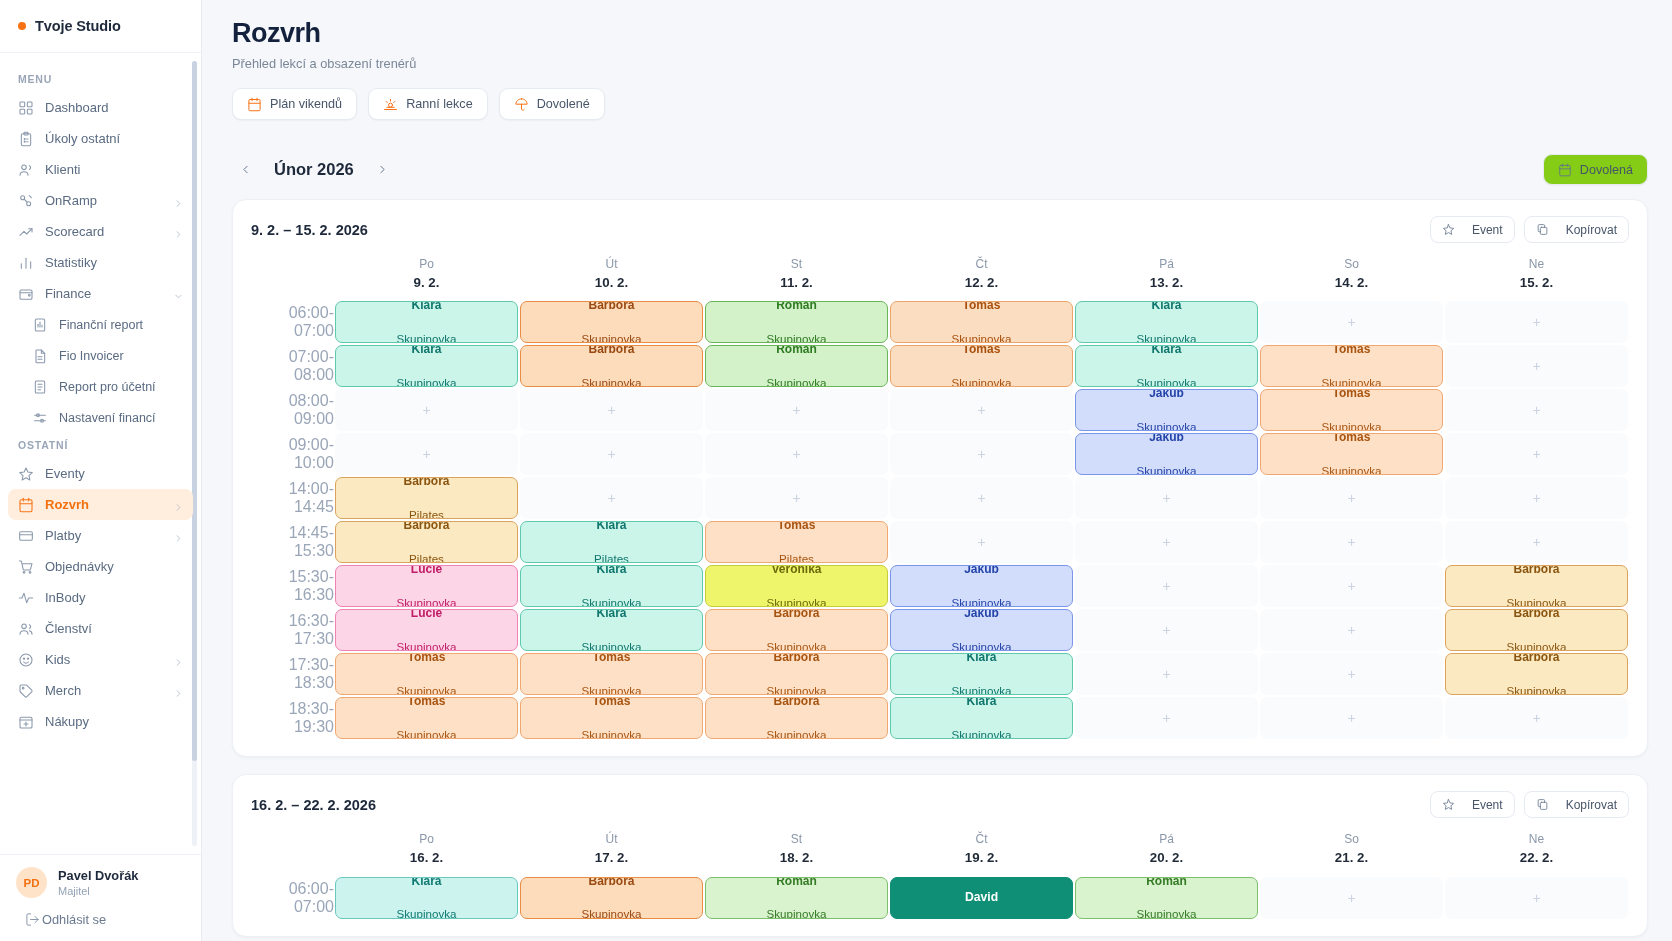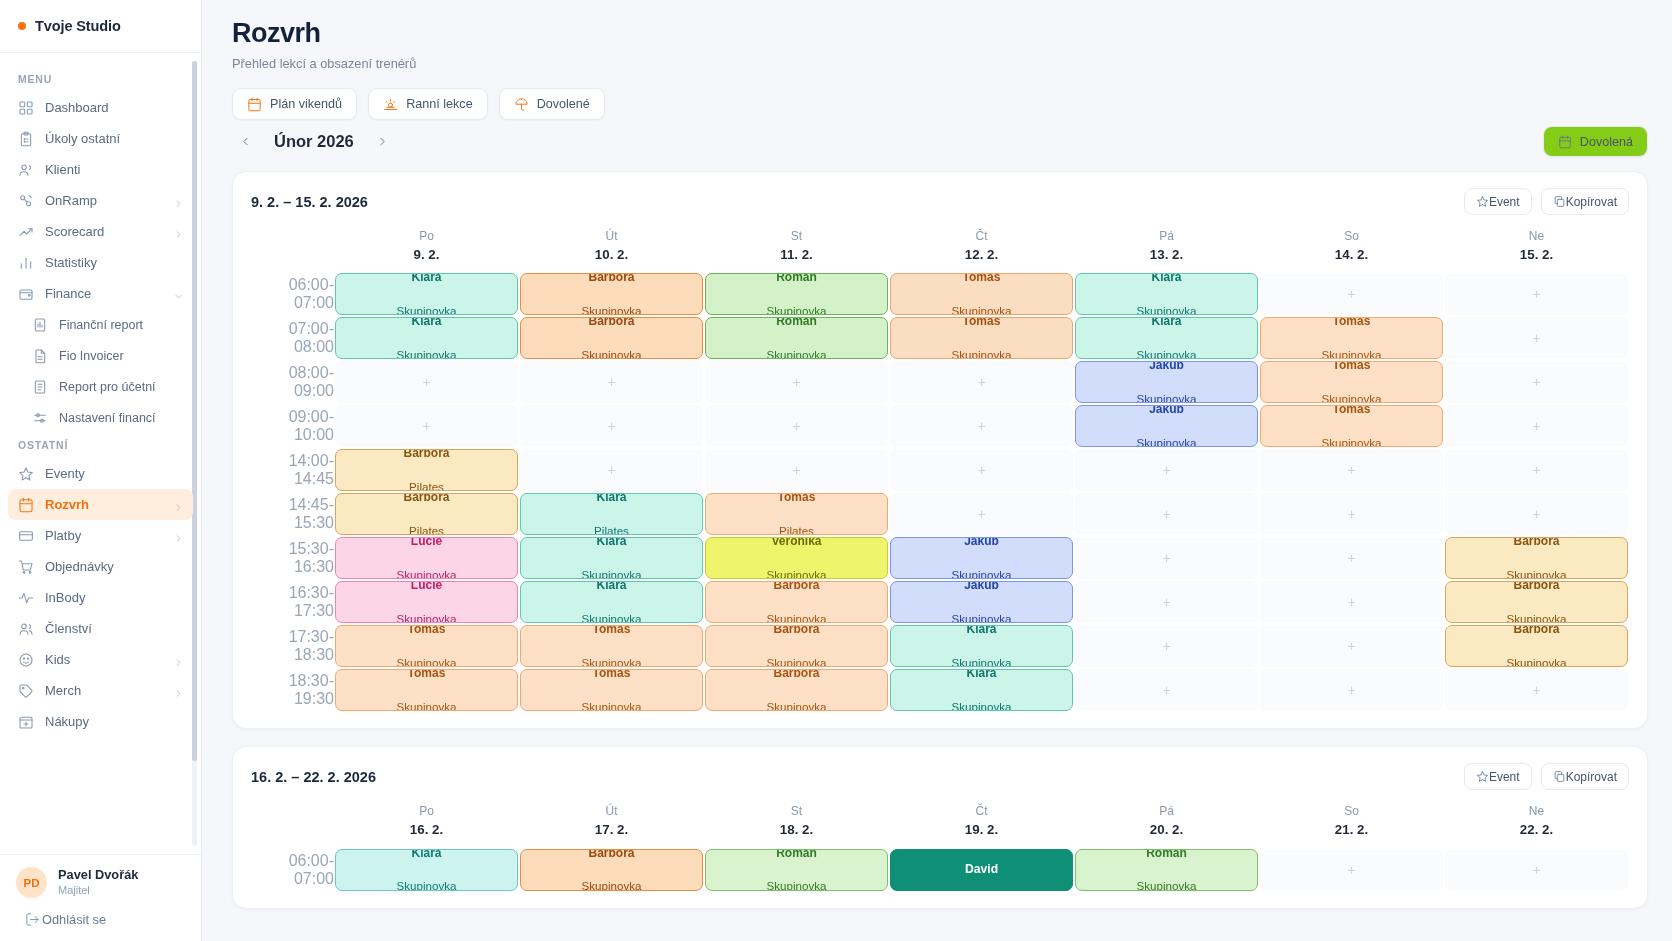--- a/index.html
+++ b/index.html
@@ -55,21 +55,21 @@
   .nav-item .ico { width: 17px; height:17px; display:flex; align-items:center; justify-content:center; flex-shrink:0; }
   .nav-item .ico svg { width: 16px; height: 16px; stroke: #8b99ad; fill: none; stroke-width: 1.6; stroke-linecap: round; stroke-linejoin: round; }
   .nav-item .chev { margin-left: auto; width:11px; height:11px; flex-shrink:0; }
   .nav-item .chev svg { width:11px;height:11px; stroke:#aab5c6; fill:none; stroke-width:1.7; stroke-linecap:round; stroke-linejoin:round;}
   .nav-item.sub { margin-left: 22px; margin-right:8px; }
   .nav-item.sub .lbl { font-size: 12.5px; }
 
   .user-block {
     flex-shrink: 0; border-top: 1px solid #edf1f6;
     padding: 12px 16px 6px 16px;
-    display: flex; align-items: flex-start; gap: 11px;
+    display: flex; align-items: flex-end; gap: 11px;
   }
   .avatar {
     width: 31px; height: 31px; border-radius: 50%;
     background: #ffe3c9; color: #f2700f;
     font-size: 11.5px; font-weight: 700;
     display: flex; align-items: center; justify-content: center; flex-shrink:0;
   }
   .user-name { font-size: 12.8px; font-weight: 700; color: #1e293b; line-height:1.25; }
   .user-role { font-size: 11px; color: #94a2b5; line-height:1.3; }
   .logout {
@@ -87,21 +87,21 @@
   .chip-row { display:flex; gap: 11px; margin-top: 17px; }
   .chip {
     height: 32px; display:flex; align-items:center; gap:8px;
     background:#fff; border:1px solid #e6eaf1; border-radius: 9px;
     padding: 0 14px; cursor:pointer;
     box-shadow: 0 1px 2px rgba(16,24,40,.04);
   }
   .chip .lbl { font-size: 12.6px; color:#475569; }
   .chip svg { width:15px; height:15px; stroke:#f97316; fill:none; stroke-width:1.6; stroke-linecap:round; stroke-linejoin:round;}
 
-  .month-row { display:flex; align-items:center; gap: 6px; margin-top: 8px; position:relative; }
+  .month-row { display:flex; align-items:center; gap: 6px; margin-top: 36px; position:relative; }
   .navbtn { width:26px;height:26px;display:flex;align-items:center;justify-content:center;cursor:pointer; }
   .navbtn svg{width:13px;height:13px;stroke:#64748b;fill:none;stroke-width:1.8;stroke-linecap:round;stroke-linejoin:round;}
   .month-label { font-size: 16.5px; font-weight: 700; color: #1e293b; padding: 0 10px; }
   .dovolena-btn {
     position:absolute; right: 0; top:-2px;
     height: 31px; display:flex; align-items:center; gap:8px;
     background:#84cc16; border:1px solid #e6eaf1; border-radius: 9px;
     padding:0 14px; cursor:pointer; box-shadow: 0 1px 2px rgba(16,24,40,.04);
   }
   .dovolena-btn .lbl{font-size:12.6px;color:#475569;}
@@ -110,21 +110,21 @@
   .week-card {
     background:#fff; border:1px solid #edf0f5; border-radius: 14px;
     margin-top: 17px; padding: 16px 18px 16px 13px;
     box-shadow: 0 1px 3px rgba(16,24,40,.045);
     position: relative;
   }
   .week-head { display:flex; align-items:center; margin-bottom: 6px; padding-left: 5px; }
   .week-title { font-size: 14.5px; font-weight: 700; color:#1e293b; }
   .week-actions { margin-left:auto; display:flex; gap:9px; }
   .wbtn {
-    height: 27px; display:flex; align-items:center; gap:0;
+    height: 27px; display:flex; align-items:center; gap:17px;
     background:#fff; border:1px solid #e6eaf1; border-radius:8px; padding:0 11px;
     cursor:pointer;
   }
   .wbtn .lbl{font-size:12px;color:#475569;}
   .wbtn svg{width:13px;height:13px;stroke:#64748b;fill:none;stroke-width:1.5;stroke-linecap:round;stroke-linejoin:round;}
 
   .grid { display: grid; grid-template-columns: 88px repeat(7, 1fr); }
   .hd { text-align:center; padding: 6px 0 8px 0; }
   .hd .dow { font-size: 12px; color:#8a97a9; line-height:1.5; }
   .hd .dnum { font-size: 13.3px; font-weight:700; color:#1f2937; line-height:1.45; }

